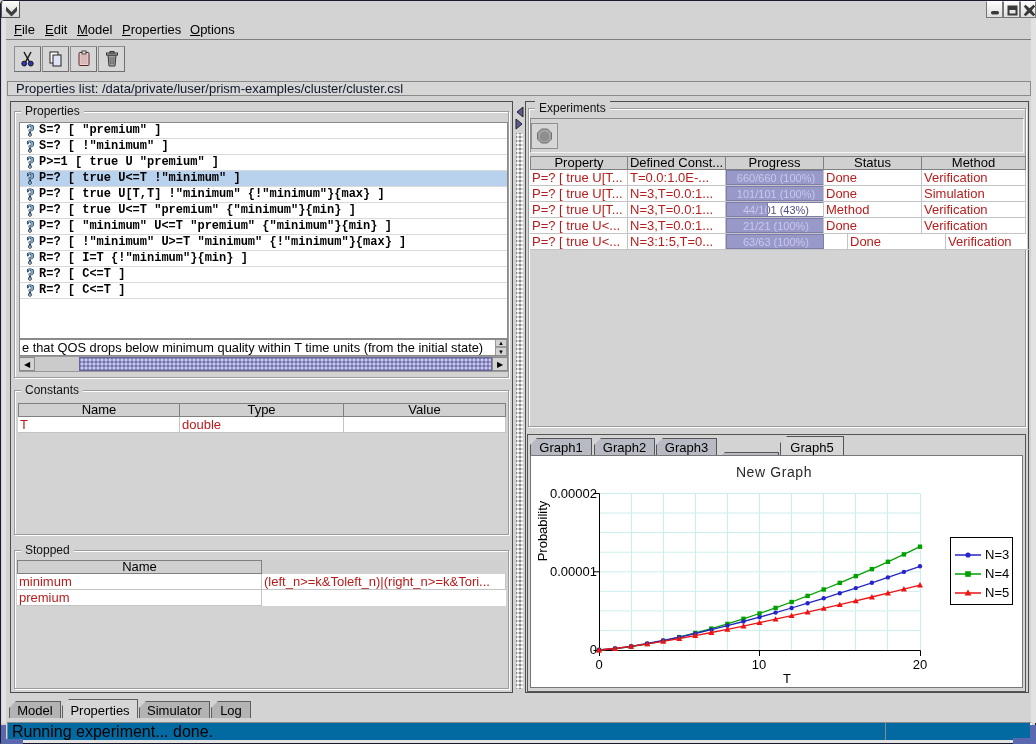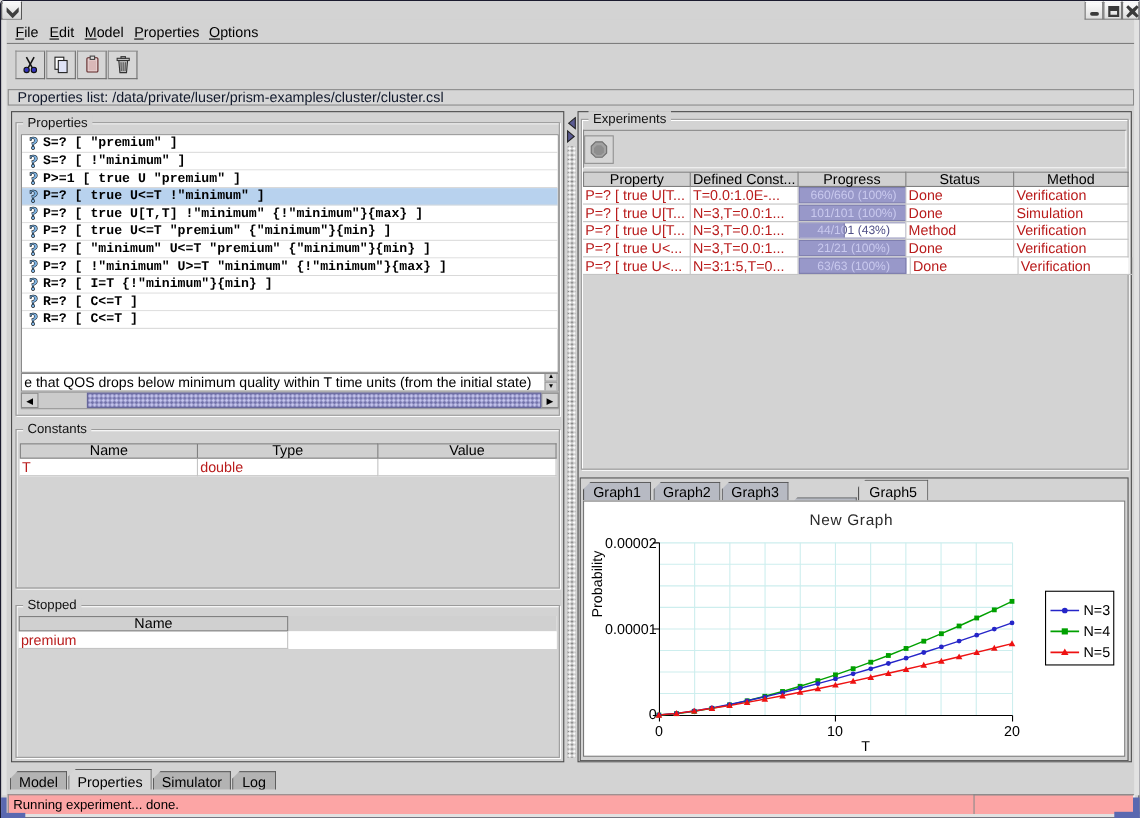--- a/index.html
+++ b/index.html
@@ -57,21 +57,21 @@
 .jrow div.pb{padding:0;color:#c9c9ee}div.pbar{position:relative;width:98px;height:15px;background:#9898c9;border:1px solid #7d7dac;font-size:11px;line-height:14px;text-align:center;color:#c9c9ee;white-space:nowrap}
 .jrow div.pb.partc{color:#4f4f87}div.pbar.part{background:#fff;color:#4f4f87}
 .pbar .fill{position:absolute;left:-1px;top:-1px;width:42px;height:15px;background:#9898c9;border:1px solid #7d7dac;overflow:hidden}
 .pbar .fill .t{position:absolute;left:1px;top:1px;width:96px;text-align:center;line-height:13px;color:#c9c9ee}
 
 .gtab{position:absolute;height:17px;background:#b7bac3;border:1px solid #555;border-bottom:none;font-size:13px;text-align:center;clip-path:polygon(0 100%,0 7px,7px 0,100% 0,100% 100%);padding-top:1px}
 .gtab.sel{background:#d6d6d6;height:19px;z-index:3;padding-top:3px}
 
 .btab{position:absolute;height:17px;background:#b3b3b3;border:1px solid #5e5e5e;border-bottom:none;font-size:13px;text-align:center;clip-path:polygon(0 100%,0 7px,7px 0,100% 0,100% 100%);padding-top:1px}
 .btab.sel{background:#d6d6d6;height:19px;z-index:3;padding-top:3px}
-#statusbar{position:absolute;left:6px;top:721px;width:1024px;height:19px;background:#fca5a5;border:1px solid #8a8a8a;border-bottom-color:#eee;border-right-color:#eee;font-size:12px;line-height:17px;padding-left:4px}
+#statusbar{position:absolute;left:6px;top:721px;width:1024px;height:19px;background:#0369a1;border:1px solid #8a8a8a;border-bottom-color:#eee;border-right-color:#eee;font-size:16px;line-height:17px;padding-left:4px}
 #statusright{position:absolute;left:877px;top:-1px;width:147px;height:19px;border:1px solid #8a8a8a;border-bottom-color:#eee;border-right-color:#eee}
 </style></head>
 <body>
 <div id="win">
 
 <div id="menubtn">
       <svg width="15" height="12" viewBox="0 0 15 12">
         <path d="M2 1.5 L7.5 7 L13 1.5 L13 6 L7.5 11.5 L2 6 Z" fill="#3f3f3f"></path>
       </svg>
     </div>
@@ -206,20 +206,24 @@
    </div>
   </div>
 
   <div class="group" style="left:3px;top:448px;width:495px;height:139px">
    <div class="gtitle">Stopped</div>
    <div class="jtable" style="left:2px;top:9px;width:489px">
     <div class="jth">
               <div style="width:245px">Name</div>
             </div>
     <div class="jrow">
+              <div style="width:245px">minimum</div>
+              <div style="width:244px">(left_n&gt;=k&amp;Toleft_n)|(right_n&gt;=k&amp;Tori...</div>
+            </div>
+    <div class="jrow">
               <div style="width:245px">premium</div>
             </div>
    </div>
   </div>
  </div>
  <div id="divider">
    <svg class="abs" style="left:1px;top:5px" width="9" height="24" viewBox="0 0 9 24">
           <path d="M8 1 L2 6 L8 11 Z" fill="#5a5a92" stroke="#222"></path>
           <path d="M1 13 L7 18 L1 23 Z" fill="#5a5a92" stroke="#222"></path>
         </svg>
@@ -277,21 +281,21 @@
               <div style="width:98px">N=3,T=0.0:1...</div>
               <div style="width:98px" class="pb">
                 <div class="pbar">21/21 (100%)</div>
               </div>
               <div style="width:98px">Done</div>
               <div style="width:104px">Verification</div>
             </div>
     <div class="jrow">
               <div style="width:98px">P=? [ true U&lt;...</div>
               <div style="width:98px">N=3:1:5,T=0...</div>
-              <div style="width:102px" class="pb">
+              <div style="width:122px" class="pb">
                 <div class="pbar">63/63 (100%)</div>
               </div>
               <div style="width:98px">Done</div>
               <div style="width:104px">Verification</div>
             </div>
    </div>
   </div>
 
   <div class="abs" style="left:1px;top:332px;width:499px;height:258px;border:1px solid #555;background:#d3d3d3">
    <div class="gtab" style="left:2px;top:3px;width:62px">Graph1</div>

